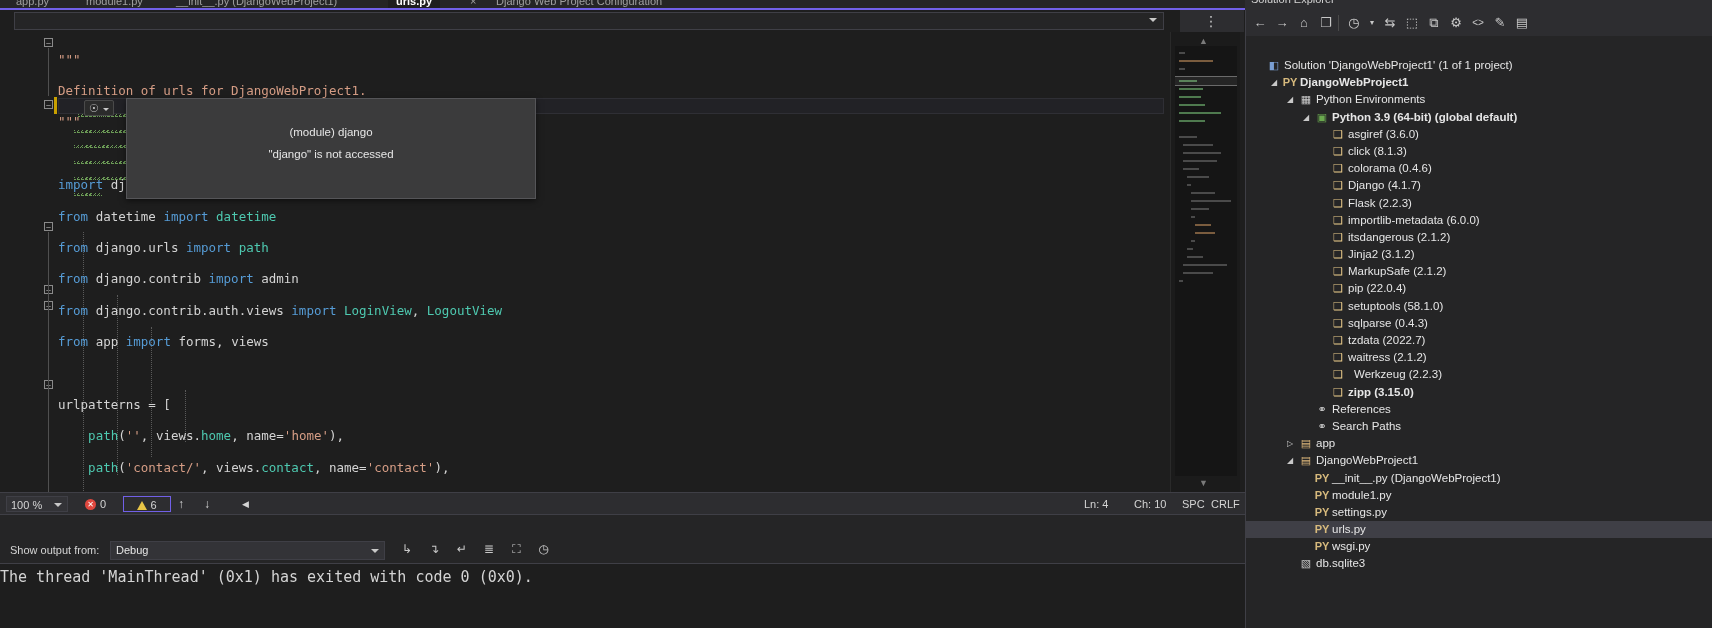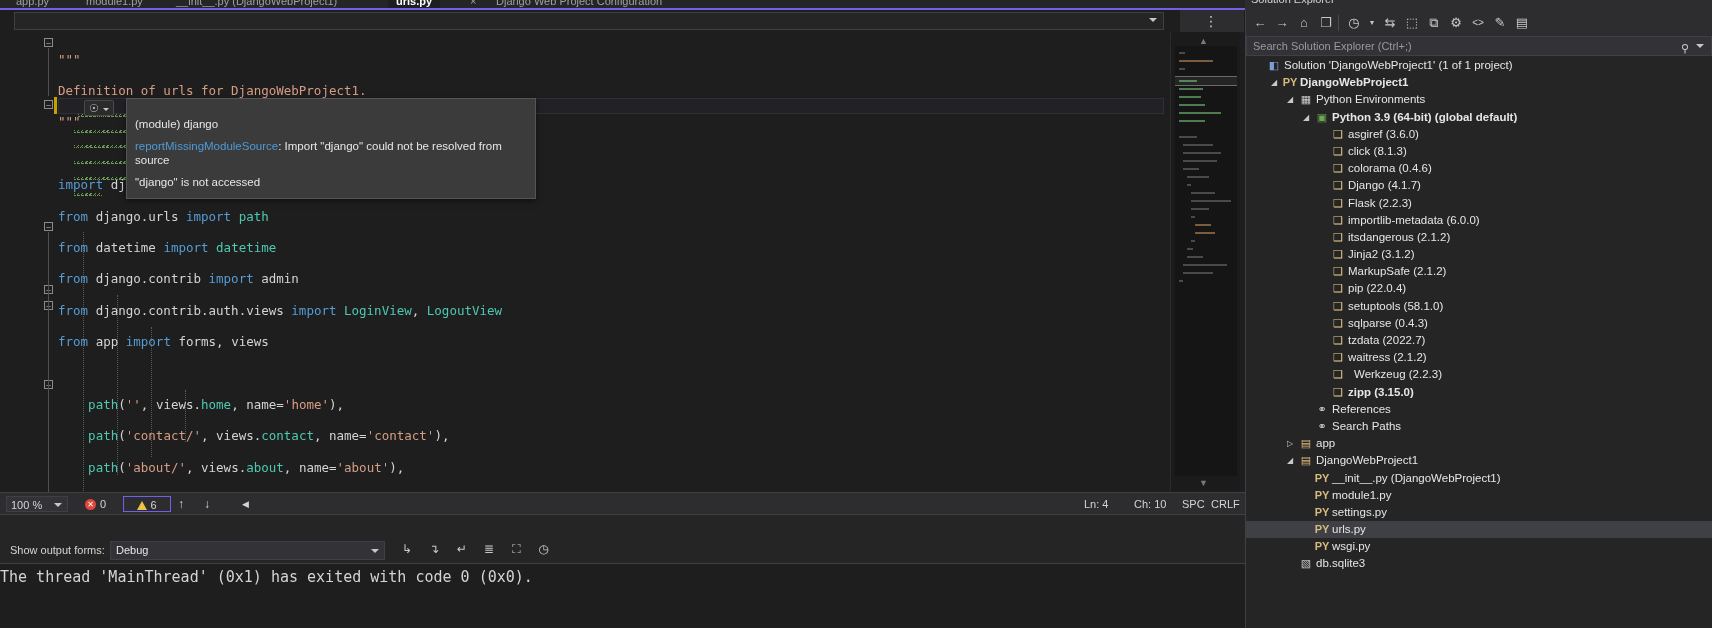--- a/index.html
+++ b/index.html
@@ -104,21 +104,22 @@
   .bulb .b-caret {
     position:absolute; right:4px; top:7px; width:0;height:0;
     border-left:3px solid transparent;border-right:3px solid transparent;border-top:3px solid #c8c8c8;
   }
 
   
   .tooltip {
     position:absolute; left:126px; top:88px; width:410px; height:101px;
     background:#3b3b3c; border:1px solid #555558;
     font-size:11.5px; color:#e6e6e6; box-shadow:0 2px 6px rgba(0,0,0,.5);
-    padding:14px 8px;
+    padding:22px 8px;
+    text-align:center;
   }
   .tooltip .row { margin: 4px 0 8px 0; line-height:14px; }
   .tooltip .link { color:#569cd6; }
   .tooltip .diag-code { color:#4e9ad6; }
 
   
   .minimap {
     position:absolute; left:1170px; top:22px; width:70px; height:460px;
     background:#1b1b1b; border-left:1px solid #2a2a2a;
   }
@@ -257,26 +258,27 @@
       <div class="dotline" style="left:103px; top:263px; height:180px;"></div>
       <div class="dotline" style="left:137px; top:295px; height:130px;"></div>
       <div class="dotline" style="left:171px; top:358px; height:52px;"></div>
 
       <div class="code">
 <div class="ln"><span class="cmt">"""</span></div>
 <div class="ln"><span class="cmt">Definition of urls for DjangoWebProject1.</span></div>
 <div class="ln"><span class="cmt">"""</span></div>
 <div class="ln">&nbsp;</div>
 <div class="ln"><span class="kw">import</span> <span class="id">django</span></div>
+<div class="ln"><span class="kw">from</span> <span class="id">datetime</span> <span class="kw">import</span> <span class="cls">datetime</span></div>
 <div class="ln"><span class="kw">from</span> <span class="id">django.urls</span> <span class="kw">import</span> <span class="fn">path</span></div>
-<div class="ln"><span class="kw">from</span> <span class="id">datetime</span> <span class="kw">import</span> <span class="cls">datetime</span></div>
 <div class="ln"><span class="kw">from</span> <span class="id">django.contrib</span> <span class="kw">import</span> <span class="id">admin</span></div>
 <div class="ln"><span class="kw">from</span> <span class="id">django.contrib.auth.views</span> <span class="kw">import</span> <span class="cls">LoginView</span>, <span class="cls">LogoutView</span></div>
 <div class="ln"><span class="kw">from</span> <span class="id">app</span> <span class="kw">import</span> <span class="id">forms</span>, <span class="id">views</span></div>
 <div class="ln">&nbsp;</div>
+<div class="ln"><span class="id">urlpatterns</span> = [</div>
 <div class="ln">    <span class="fn">path</span>(<span class="str">''</span>, <span class="id">views</span>.<span class="fn">home</span>, <span class="id">name</span>=<span class="str">'home'</span>),</div>
 <div class="ln">    <span class="fn">path</span>(<span class="str">'contact/'</span>, <span class="id">views</span>.<span class="fn">contact</span>, <span class="id">name</span>=<span class="str">'contact'</span>),</div>
 <div class="ln">    <span class="fn">path</span>(<span class="str">'about/'</span>, <span class="id">views</span>.<span class="fn">about</span>, <span class="id">name</span>=<span class="str">'about'</span>),</div>
 
 
 
 
 
 
 
@@ -298,21 +300,20 @@
       <div class="squig" style="left:60px; top:161px; width:28px;"></div>
     </div>
 
     <div class="bulb" style="left:84px; top:90px;">
       <div class="b-icon">☉</div>
       <div class="b-caret"></div>
     </div>
 
     <div class="tooltip">
       <div class="row">(module) django</div>
-      <div class="row"><span class="diag-code">reportMissingModuleSource</span><span>: Import "django" could not be resolved from source</span></div>
       <div class="row">"django" is not accessed</div>
     </div>
 
     <div class="minimap">
       <div class="mm-up">▲</div>
       <div class="mm-body">
         <div class="mm-line" style="left:4px; top:6px; width:6px;"></div>
         <div class="mm-line o" style="left:4px; top:14px; width:34px;"></div>
         <div class="mm-line" style="left:4px; top:22px; width:6px;"></div>
         <div class="mm-line g" style="left:4px; top:34px; width:18px;"></div>
@@ -369,21 +370,21 @@
   <div class="output-pane">
     <div class="out-header">
       <div class="out-title">Output</div>
       <div class="out-hdr-btns">
         <span>▾</span>
         <span>⚑</span>
         <span>✕</span>
       </div>
     </div>
     <div class="out-toolbar">
-      <div class="out-label">Show output forms:</div>
+      <div class="out-label">Show output from:</div>
       <div class="out-select">
         <span>Debug</span>
         <span class="caret"></span>
       </div>
       <div class="out-tb-icons">
         <span>↳</span>
         <span>↴</span>
         <span>↵</span>
         <span>≣</span>
         <span>⛶</span>
@@ -404,25 +405,20 @@
       <div class="ico" style="left:116px; font-size:8px;">▾</div>
       <div class="ico" style="left:134px;">⇆</div>
       <div class="ico" style="left:156px;">⬚</div>
       <div class="ico" style="left:178px;">⧉</div>
       <div class="ico" style="left:200px;">⚙</div>
       <div class="ico" style="left:222px; font-size:10px;">&lt;&gt;</div>
       <div class="ico" style="left:244px;">✎</div>
       <div class="ico" style="left:266px;">▤</div>
     </div>
 
-    <div class="se-search">
-      <span>Search Solution Explorer (Ctrl+;)</span>
-      <span class="mag">⚲</span>
-      <span class="cv"></span>
-    </div>
 
     <div class="se-tree" id="se-tree">
         <div class="tnode">
           <span class="ti" style="left: 20px; color: rgb(122, 159, 212);">◧</span>
           <span class="tl" style="left: 38px;">Solution 'DjangoWebProject1' (1 of 1 project)</span>
         </div>
         <div class="tnode">
           <span class="exp" style="left: 22px;">◢</span>
           <span class="ti py" style="left: 36px; color: rgb(215, 186, 125);">PY</span>
           <span class="tl bold" style="left: 54px;">DjangoWebProject1</span>

